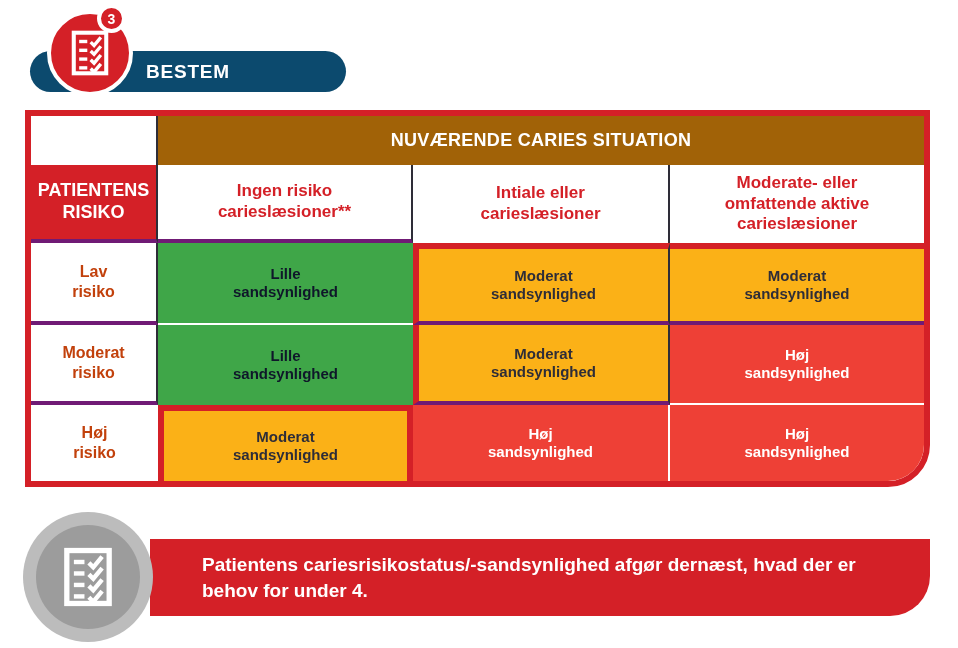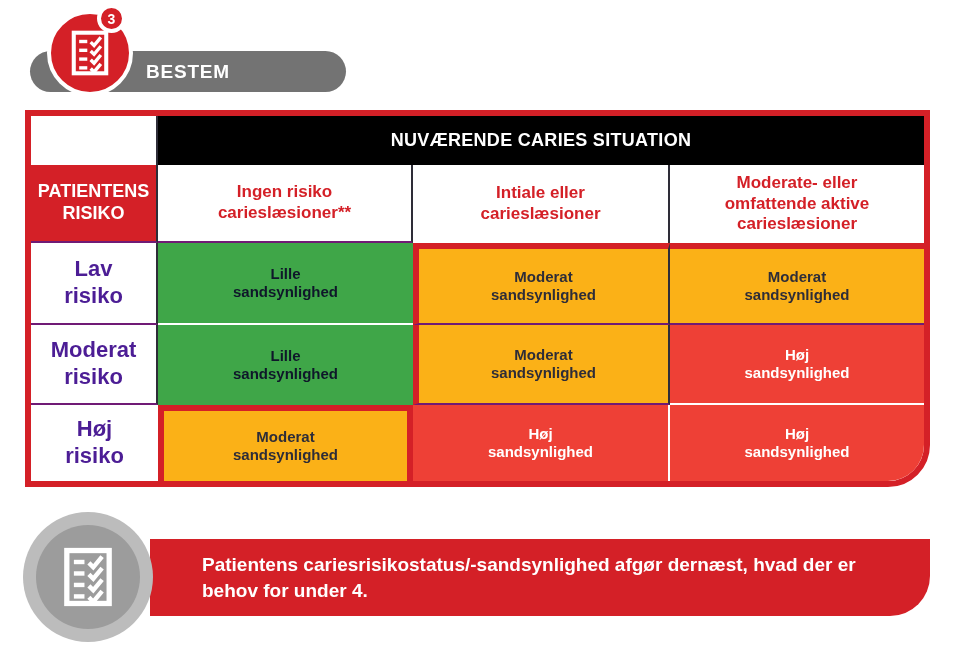--- a/index.html
+++ b/index.html
@@ -3,21 +3,21 @@
 <meta charset="utf-8">
 <style>
   html,body{margin:0;padding:0;}
   body{
     width:958px;height:648px;background:#ffffff;position:relative;overflow:hidden;
     font-family:"Liberation Sans", sans-serif;
   }
   
   .pill{
     position:absolute;left:30px;top:51px;width:316px;height:41px;
-    background:#737373;border-radius:22px;
+    background:#0c4a6e;border-radius:22px;
     display:flex;align-items:center;justify-content:center;
     color:#fff;font-weight:bold;font-size:19px;letter-spacing:.8px;
   }
   .big-circle{
     position:absolute;left:47px;top:10px;width:78px;height:78px;
     background:#d42027;border:4px solid #fff;border-radius:50%;
     display:flex;align-items:center;justify-content:center;z-index:2;
   }
   .num-bubble{
     position:absolute;left:97px;top:4px;width:21px;height:21px;
@@ -30,29 +30,29 @@
     position:absolute;left:25px;top:110px;width:905px;height:377px;
     box-sizing:border-box;border:6px solid #d42027;border-radius:0 0 42px 0;
     overflow:hidden;background:#fff;
     display:grid;grid-template-columns:127px 255px 257px 1fr;
     grid-template-rows:49px 78px 82px 80px 1fr;
   }
   .cell{
     display:flex;align-items:center;justify-content:center;text-align:center;
     white-space:pre-line;font-weight:bold;box-sizing:border-box;line-height:1.22;
   }
-  .hdr-band{grid-column:2 / 5;background:#000000;color:#fff;font-size:18px;letter-spacing:.3px;}
+  .hdr-band{grid-column:2 / 5;background:#a16207;color:#fff;font-size:18px;letter-spacing:.3px;}
   .hdr-risk{background:#d42027;color:#fff;font-size:18px;}
   .hdr-col{color:#d42027;font-size:17px;}
-  .lab{color:#4c1d95;font-size:22px;}
+  .lab{color:#c2410c;font-size:16px;}
   .low{background:#3fa648;color:#0f172a;font-size:15px;}
   .moderate{background:#fbb117;color:#2e2d38;font-size:15px;}
   .high{background:#ee4036;color:#fff;font-size:15px;}
   .br-d{border-right:2px solid #2e2d38;}
-  .bb-d{border-bottom:2px solid #701a75;}
+  .bb-d{border-bottom:4px solid #701a75;}
   .br-w{border-right:2px solid #fff;}
   .bb-w{border-bottom:2px solid #fff;}
   .rt{border-top:6px solid #d42027;}
   .rl{border-left:6px solid #d42027;}
   .rr{border-right:6px solid #d42027;}
   
   .banner{
     position:absolute;left:150px;top:539px;width:780px;height:77px;
     background:#d42027;border-radius:0 0 40px 0;
     display:flex;align-items:center;z-index:1;

